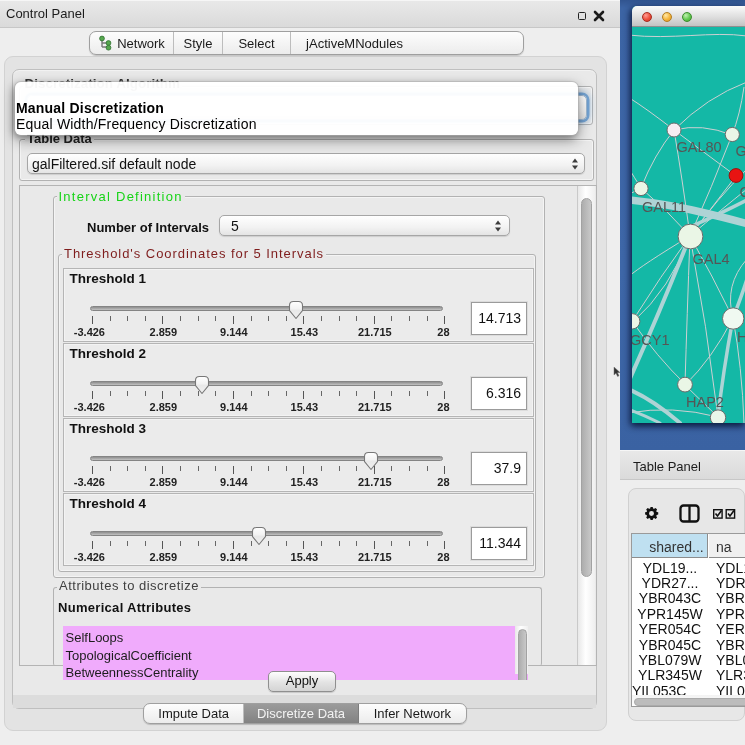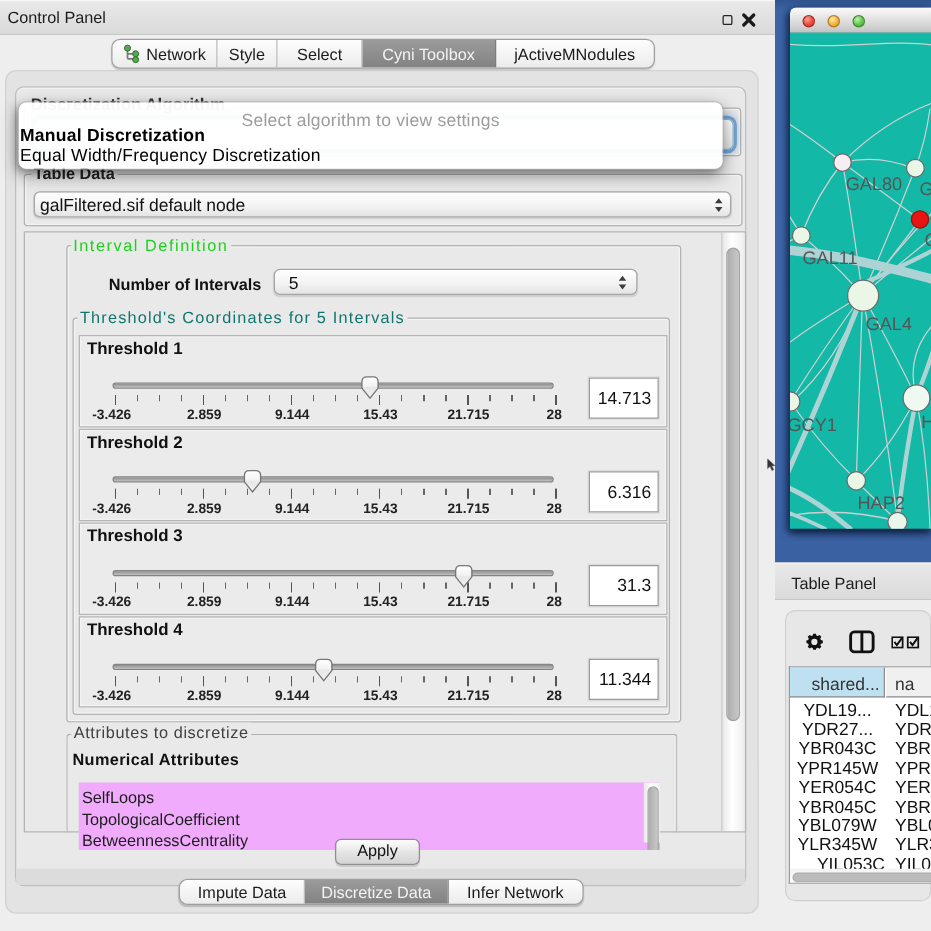--- a/index.html
+++ b/index.html
@@ -73,21 +73,20 @@
   <div class="tab" style="width:84px">
     <svg width="15" height="16" viewBox="0 0 15 16" style="margin-right:4px">
       <path d="M4 4 L4 12 M4 8 L9 8 M4 12 L9 12" stroke="#7a7a7a" stroke-width="1.4" fill="none"></path>
       <circle cx="4" cy="3.5" r="2.4" fill="#57a84f" stroke="#2f7030" stroke-width="0.8"></circle>
       <circle cx="10.5" cy="8" r="2.4" fill="#57a84f" stroke="#2f7030" stroke-width="0.8"></circle>
       <circle cx="10.5" cy="12.7" r="2.4" fill="#57a84f" stroke="#2f7030" stroke-width="0.8"></circle>
     </svg>
     Network</div>
   <div class="tab" style="width:49px">Style</div>
   <div class="tab" style="width:68px">Select</div>
-  <div class="tab sel" style="width:107px">Cyni Toolbox</div>
   <div class="tab" style="width:127px">jActiveMNodules</div>
 </div>
 
 <div class="grp" style="left:19px;top:86px;width:574px;height:39px"></div>
 <div class="gttl bold" style="left:22.5px;top:75.5px;color:#333;font-size:13.5px">Discretization Algorithm</div>
 <div class="cbo" style="left:27px;top:95px;width:560px;height:25px;border-color:#9db8d2;box-shadow:0 0 0 2.5px rgba(95,150,205,0.8),0 0 6px 3px rgba(95,150,205,0.45)"></div>
 
 <div class="grp" style="left:19px;top:139px;width:575px;height:42px"></div>
 <div class="gttl bold" style="left:25px;top:131px;color:#222">Table Data</div>
 <div class="cbo" style="left:27px;top:153px;width:558px;height:21px">
@@ -109,21 +108,21 @@
 <div class="abs bold" style="left:87px;top:220px;font-size:13px;color:#111">Number of Intervals</div>
 <div class="cbo" style="left:219px;top:215px;width:291px;height:21px">
   <div class="ctx" style="left:11px">5</div>
   <svg class="arr" style="right:7px" width="8" height="12" viewBox="0 0 8 12">
       <path d="M4 0.5 L7 4.5 L1 4.5 Z" fill="#3c3c3c"></path>
       <path d="M4 11.5 L7 7.5 L1 7.5 Z" fill="#3c3c3c"></path>
     </svg>
 </div>
 
 <div class="grp" style="left:58px;top:254px;width:478px;height:318px"></div>
-<div class="gttl" style="left:62px;top:245.5px;color:#0f766e;letter-spacing:0.95px">Threshold's Coordinates for 5 Intervals</div>
+<div class="gttl" style="left:62px;top:245.5px;color:#7f1d1d;letter-spacing:0.95px">Threshold's Coordinates for 5 Intervals</div>
 
 <div class="thp" style="top:267.5px;height:74px">
   <div class="lbl">Threshold 1</div>
   <div class="track"></div>
   <div class="ticks"></div>
     <div class="ticksM"></div>
   <div class="tlb" style="left:25.4px">-3.426</div>
   <div class="tlb" style="left:99.3px">2.859</div>
   <div class="tlb" style="left:169.8px">9.144</div>
   <div class="tlb" style="left:240.3px">15.43</div>
@@ -165,21 +164,21 @@
     <div class="ticksM"></div>
   <div class="tlb" style="left:25.4px">-3.426</div>
   <div class="tlb" style="left:99.3px">2.859</div>
   <div class="tlb" style="left:169.8px">9.144</div>
   <div class="tlb" style="left:240.3px">15.43</div>
   <div class="tlb" style="left:310.8px">21.715</div>
   <div class="tlb" style="left:379.4px">28</div>
   <svg class="thumb" style="left:307.2px" width="17" height="20" viewBox="0 0 17 20">
       <path d="M2 5.5 Q2 1.5 6 1.5 L11 1.5 Q15 1.5 15 5.5 L15 10.5 L8.5 18.5 L2 10.5 Z" fill="url(#tg1)" stroke="#777" stroke-width="1.1"></path>
     </svg>
-  <div class="vfield">31.3</div>
+  <div class="vfield">37.9</div>
 </div>
 <div class="thp" style="top:493px;height:72.5px">
   <div class="lbl">Threshold 4</div>
   <div class="track"></div>
   <div class="ticks"></div>
     <div class="ticksM"></div>
   <div class="tlb" style="left:25.4px">-3.426</div>
   <div class="tlb" style="left:99.3px">2.859</div>
   <div class="tlb" style="left:169.8px">9.144</div>
   <div class="tlb" style="left:240.3px">15.43</div>
@@ -334,29 +333,28 @@
     </div>
   <div class="trow" style="left:0;top:117.9px">
       <span style="position:absolute;left:0;width:76px;text-align:center">YBL079W</span>
       <span style="position:absolute;left:84px">YBL0</span>
     </div>
   <div class="trow" style="left:0;top:133.3px">
       <span style="position:absolute;left:0;width:76px;text-align:center">YLR345W</span>
       <span style="position:absolute;left:84px">YLR3</span>
     </div>
   <div class="trow" style="left:0;top:148.7px">
-      <span style="position:absolute;left:0;width:76px;text-align:right">YIL053C</span>
+      <span style="position:absolute;left:0;width:76px;text-align:left">YIL053C</span>
       <span style="position:absolute;left:84px">YIL0</span>
     </div>
   <div class="abs" style="left:0;top:161px;width:114px;height:13px;background:linear-gradient(#f3f3f3,#fff)">
     <div class="abs" style="left:2px;top:3px;width:130px;height:7.5px;background:#bcbcbc;border:1px solid #ababab;border-radius:5px"></div>
   </div>
 </div>
 
 <div class="popup">
-  <div class="it1">Select algorithm to view settings</div>
   <div class="it2">Manual Discretization</div>
   <div class="it3">Equal Width/Frequency Discretization</div>
 </div>
 
 <svg class="abs" style="left:613px;top:367px" width="9" height="11" viewBox="0 0 9 11">
     <path d="M1 0 L1 8 L3 6.2 L4.6 9.5 L6 8.8 L4.5 5.7 L7 5.5 Z" fill="#333" stroke="#777" stroke-width="0.5"></path>
   </svg>
 
 </body></html>

